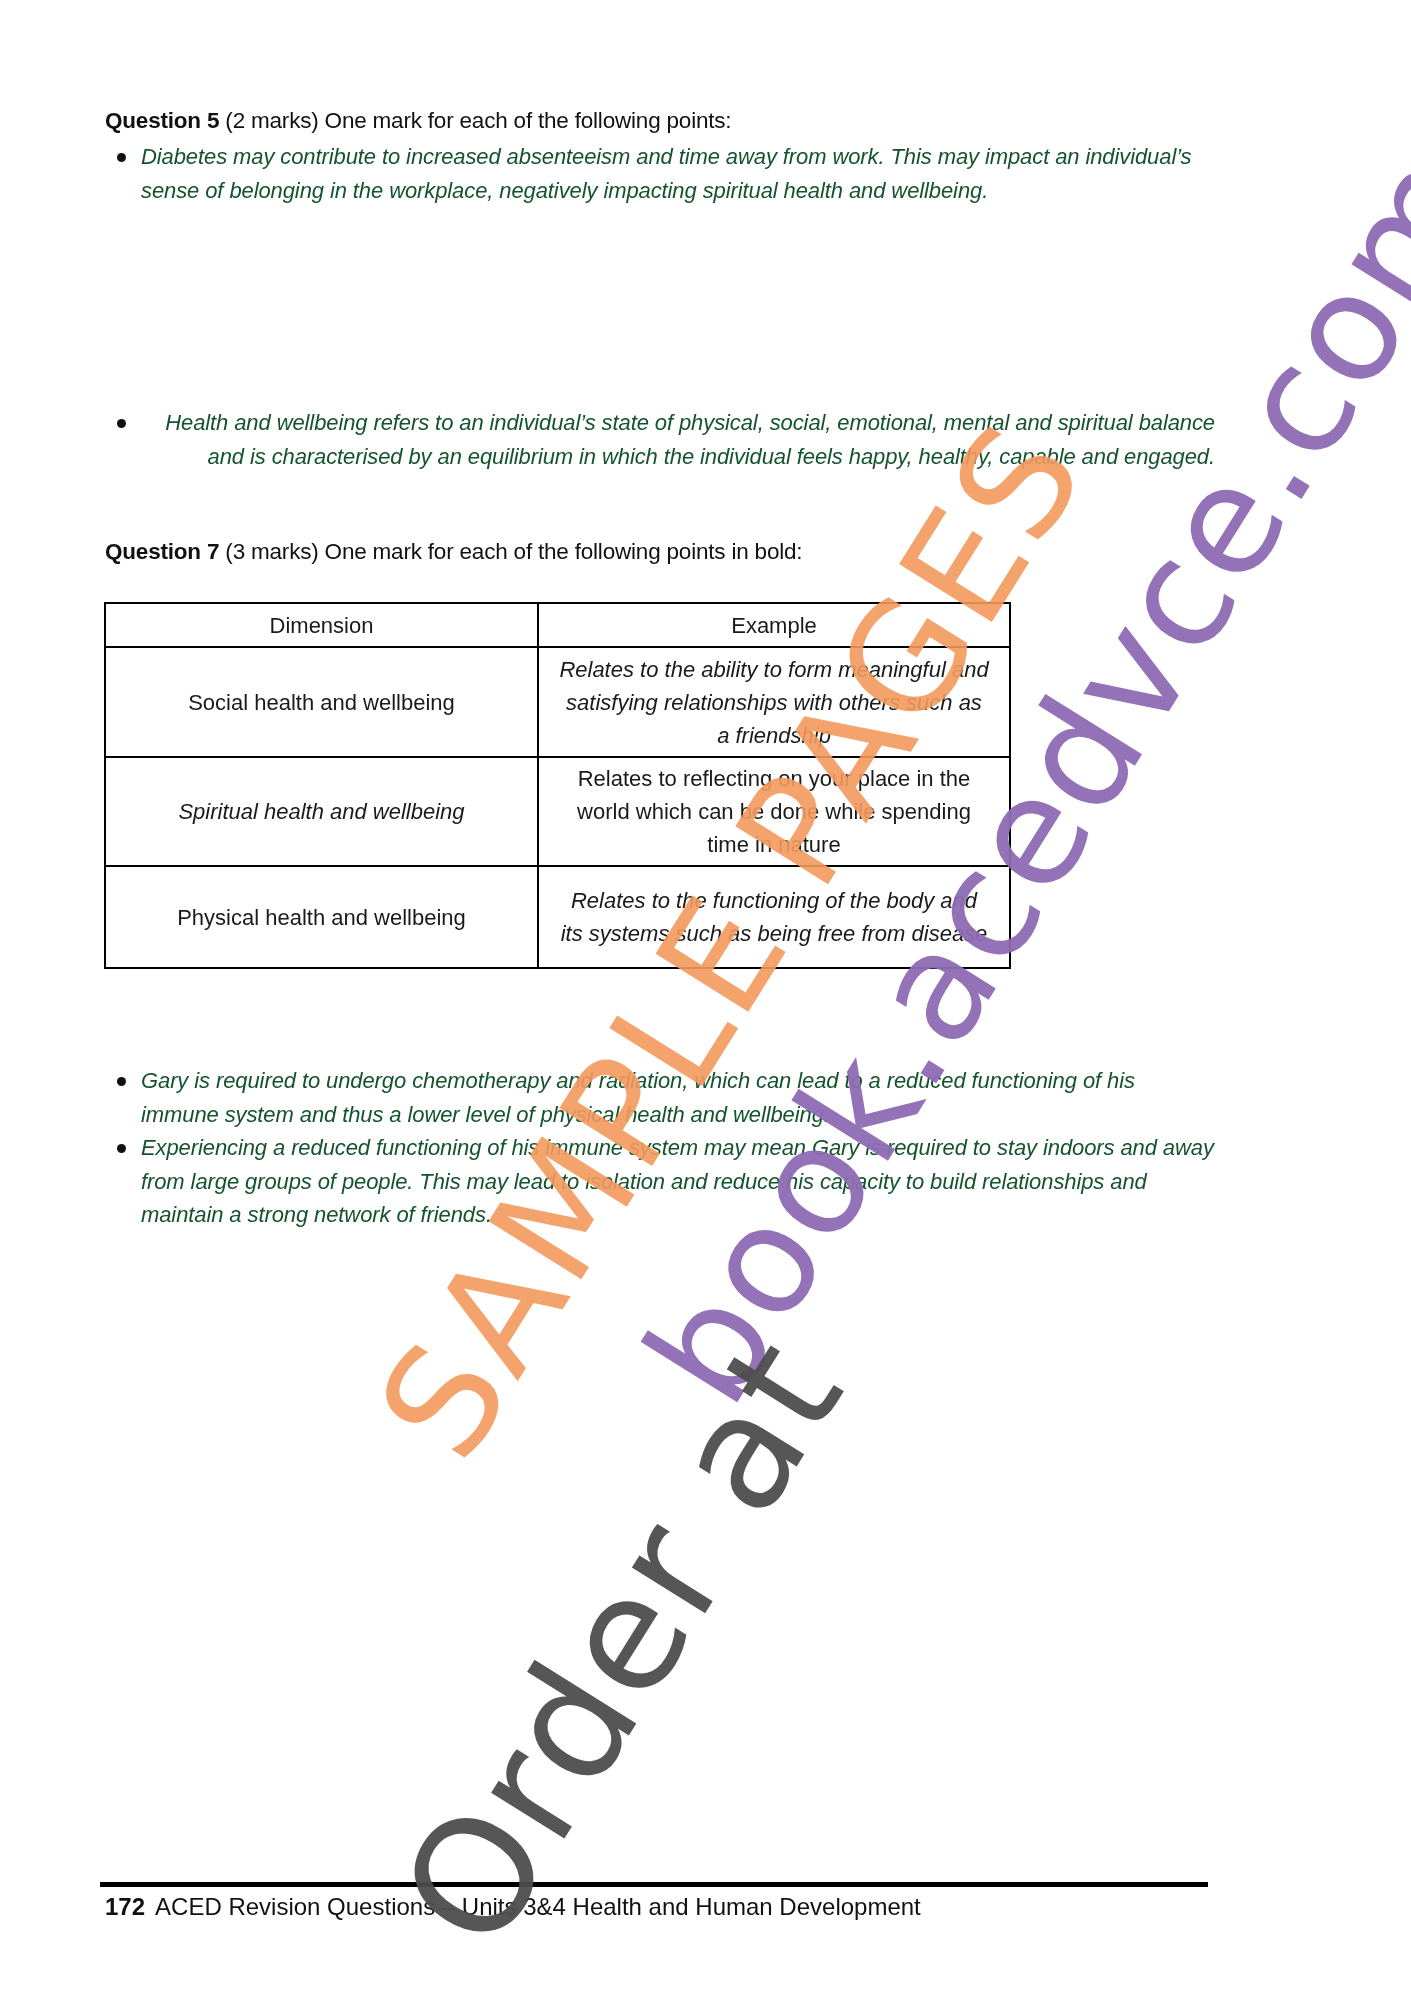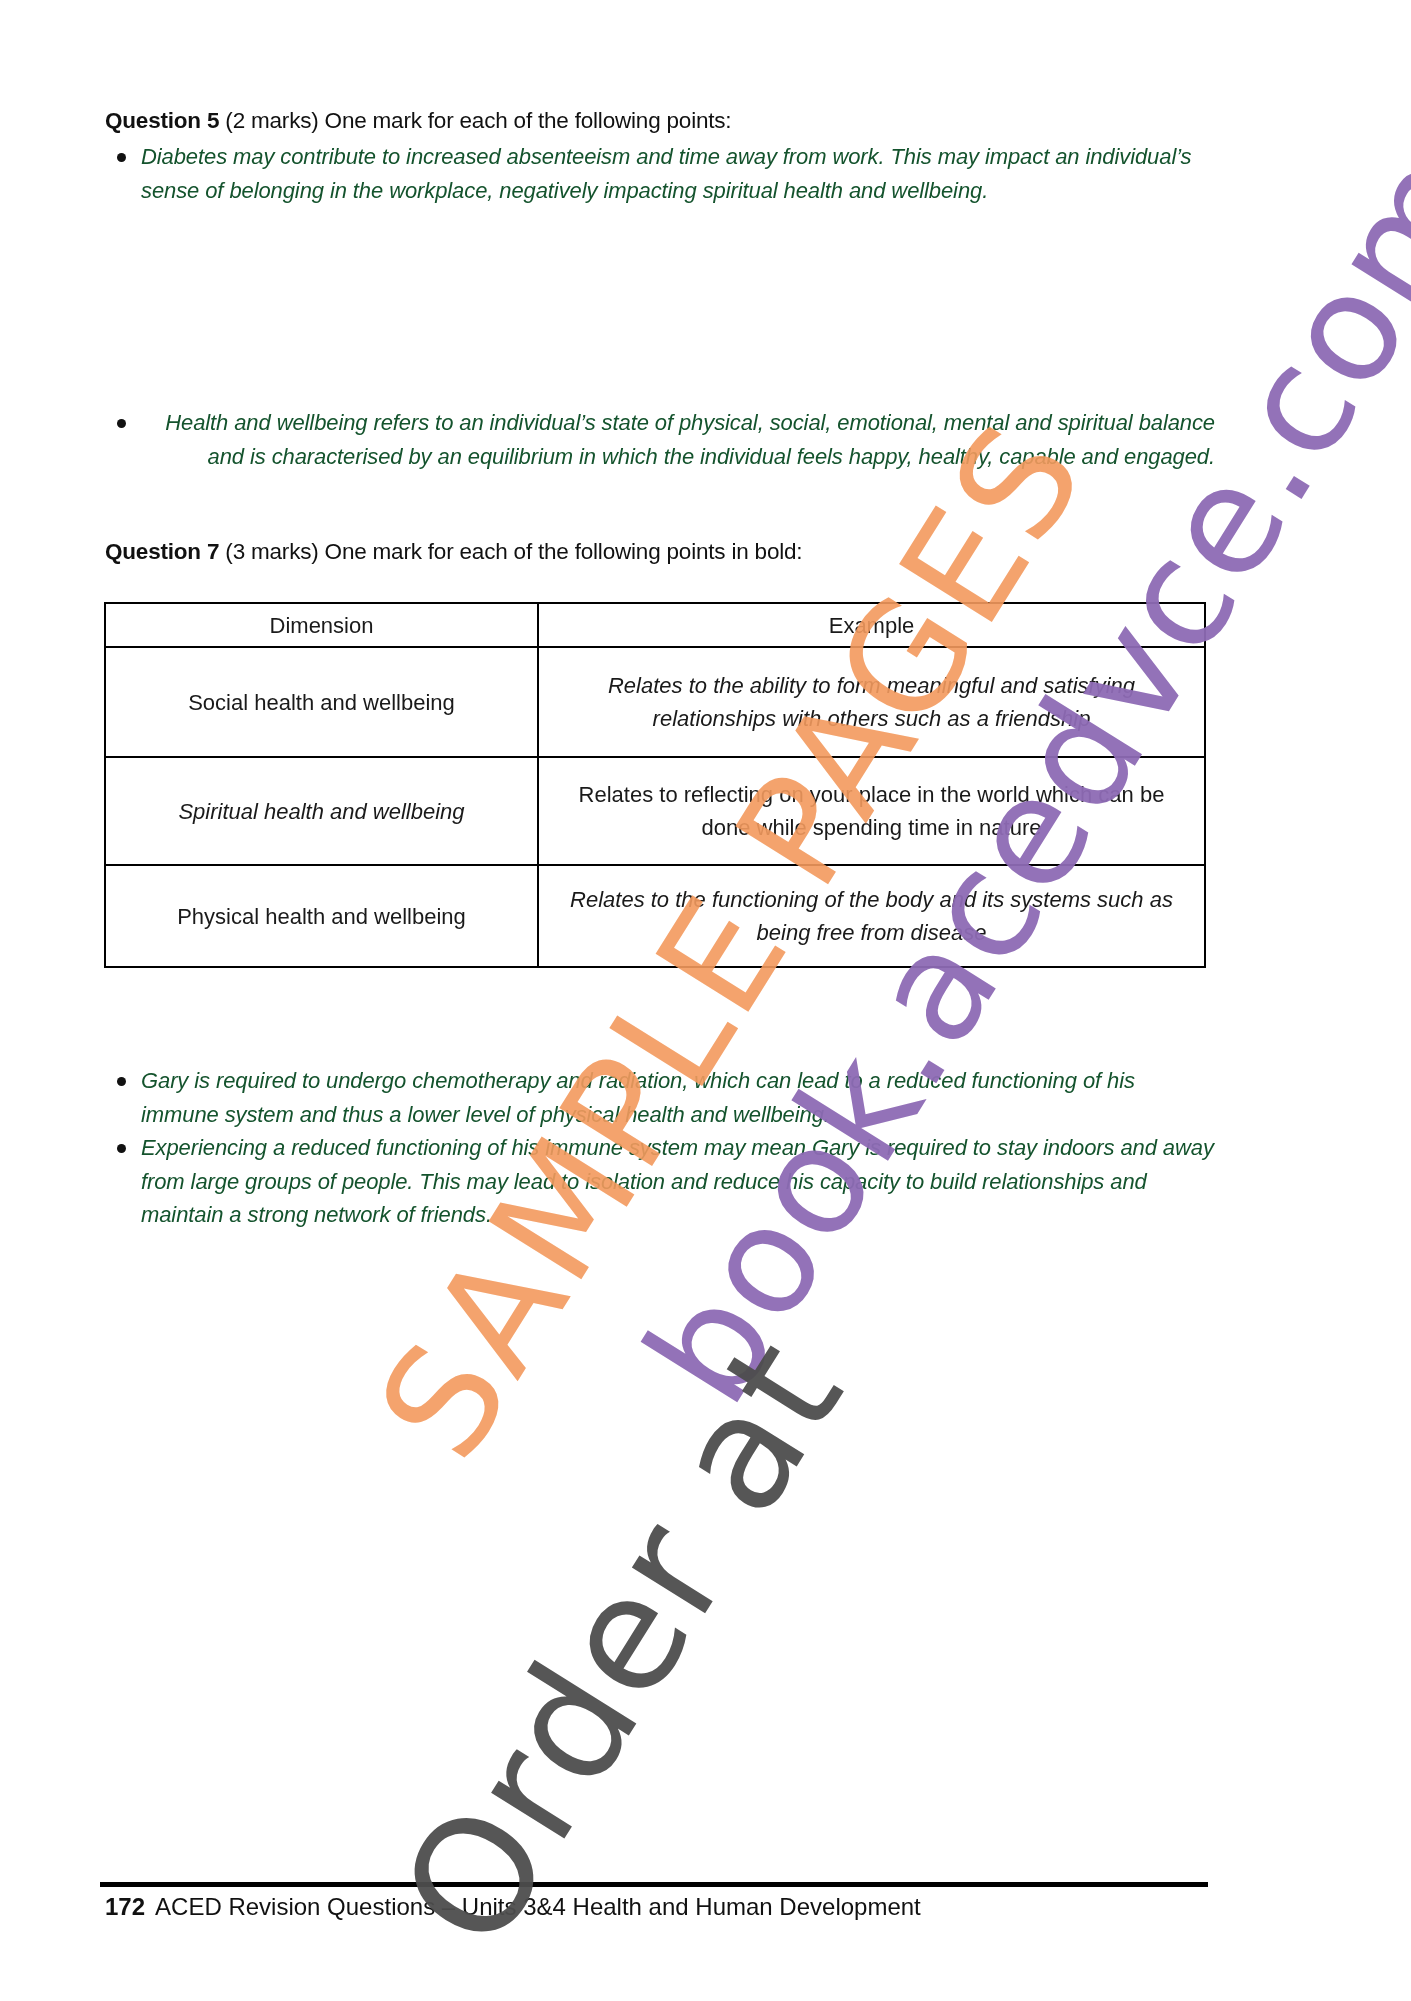--- a/index.html
+++ b/index.html
@@ -4,21 +4,21 @@
 <style>
   html, body { margin: 0; padding: 0; background: #ffffff; }
   body { width: 1411px; height: 2001px; position: relative; overflow: hidden;
          font-family: "Liberation Sans", "DejaVu Sans", sans-serif; color: #111; }
   .page { position: absolute; left: 0; top: 0; width: 1411px; height: 2001px; }
   .q-heading { position: absolute; left: 105px; font-size: 22.5px; color: #111; white-space: nowrap; letter-spacing: -0.2px; }
   .q-heading b { font-weight: bold; }
   .bullets { position: absolute; left: 105px; width: 1110px; margin: 0; padding: 0; list-style: none; }
   .bullets li { position: relative; padding-left: 36px; font-style: italic; font-size: 22px; line-height: 33.5px; color: #14532d; letter-spacing: -0.1px; }
   .bullets li .dot { position: absolute; left: 12px; top: 13px; width: 9px; height: 9px; border-radius: 50%; background: #111; }
-  table.dims { position: absolute; left: 104px; top: 602px; width: 1102px; border-collapse: collapse; font-size: 22px; }
+  table.dims { position: absolute; left: 104px; top: 602px; width: 907px; border-collapse: collapse; font-size: 22px; }
   table.dims td, table.dims th { border: 2.5px solid #000; text-align: center; vertical-align: middle; padding: 4px 18px; color: #1a1a1a; font-weight: normal; line-height: 33px; }
   table.dims th { height: 34px; }
   table.dims .c1 { width: 395px; }
   table.dims .r1 td { height: 100px; }
   table.dims .r2 td { height: 98px; }
   table.dims .r3 td { height: 92px; }
   .bi { font-weight: bold; font-style: italic; border-radius: 6px; }
   .footer-rule { position: absolute; left: 100px; top: 1882px; width: 1108px; height: 5px; background: #000; }
   .footer { position: absolute; left: 105px; top: 1893px; font-size: 24px; color: #111; white-space: nowrap; }
   .footer b { font-weight: bold; margin-right: 10px; }

